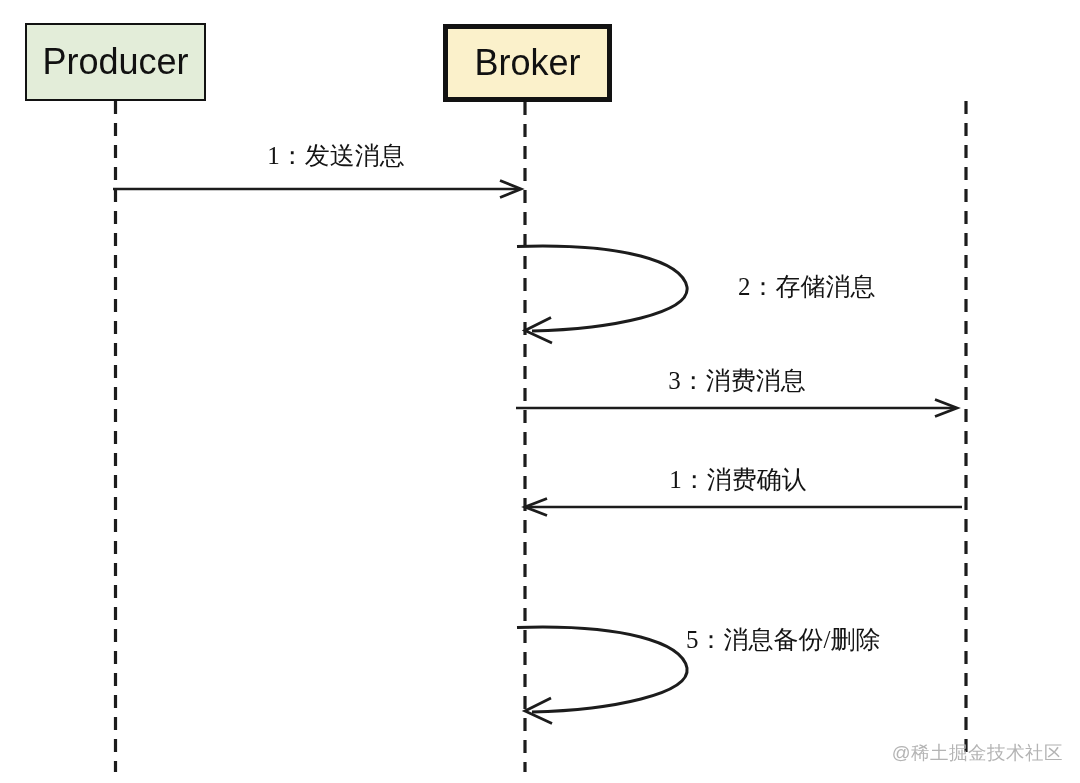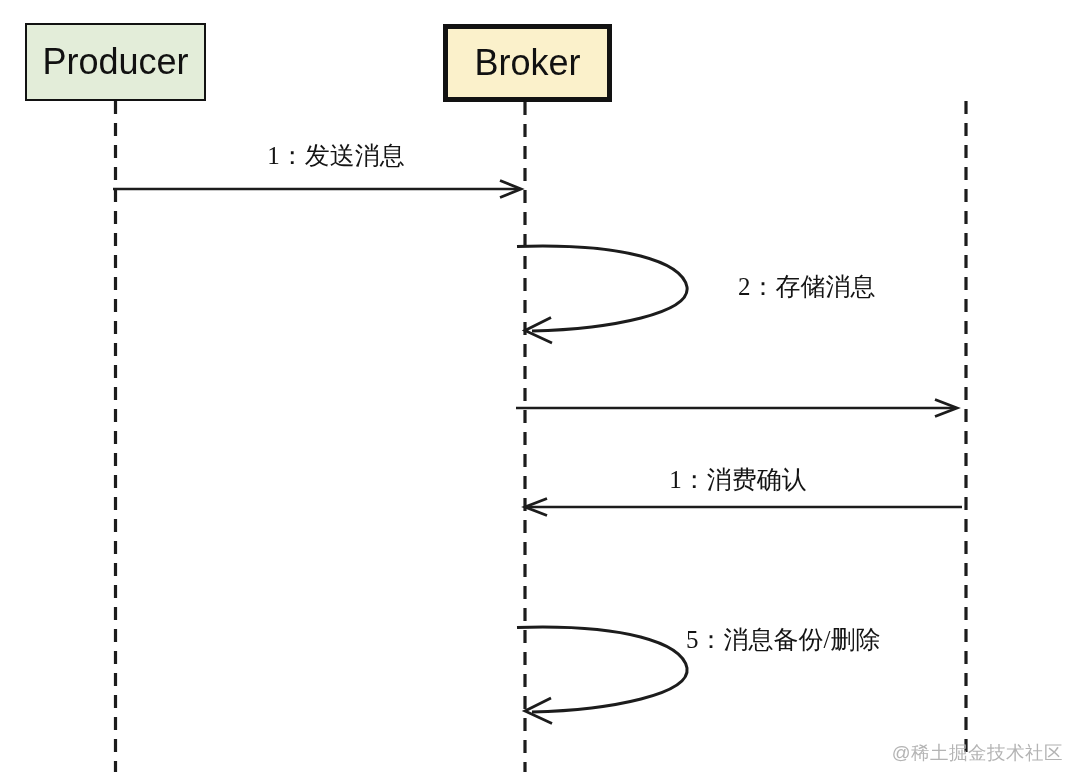--- a/index.html
+++ b/index.html
@@ -124,18 +124,19 @@
 
   <div class="actor actor-broker">
     <span>Broker</span>
   </div>
   <div class="actor actor-producer">
     <span>Producer</span>
   </div>
 
   <div class="msg-label centered label-m1">1：发送消息</div>
   <div class="msg-label label-m2">2：存储消息</div>
+  <div class="msg-label centered label-m3">3：消费消息</div>
   <div class="msg-label centered label-m4">1：消费确认</div>
   <div class="msg-label label-m5">5：消息备份/删除</div>
 
   <div class="watermark">@稀土掘金技术社区</div>
 
 </div>
 
 </body></html>

